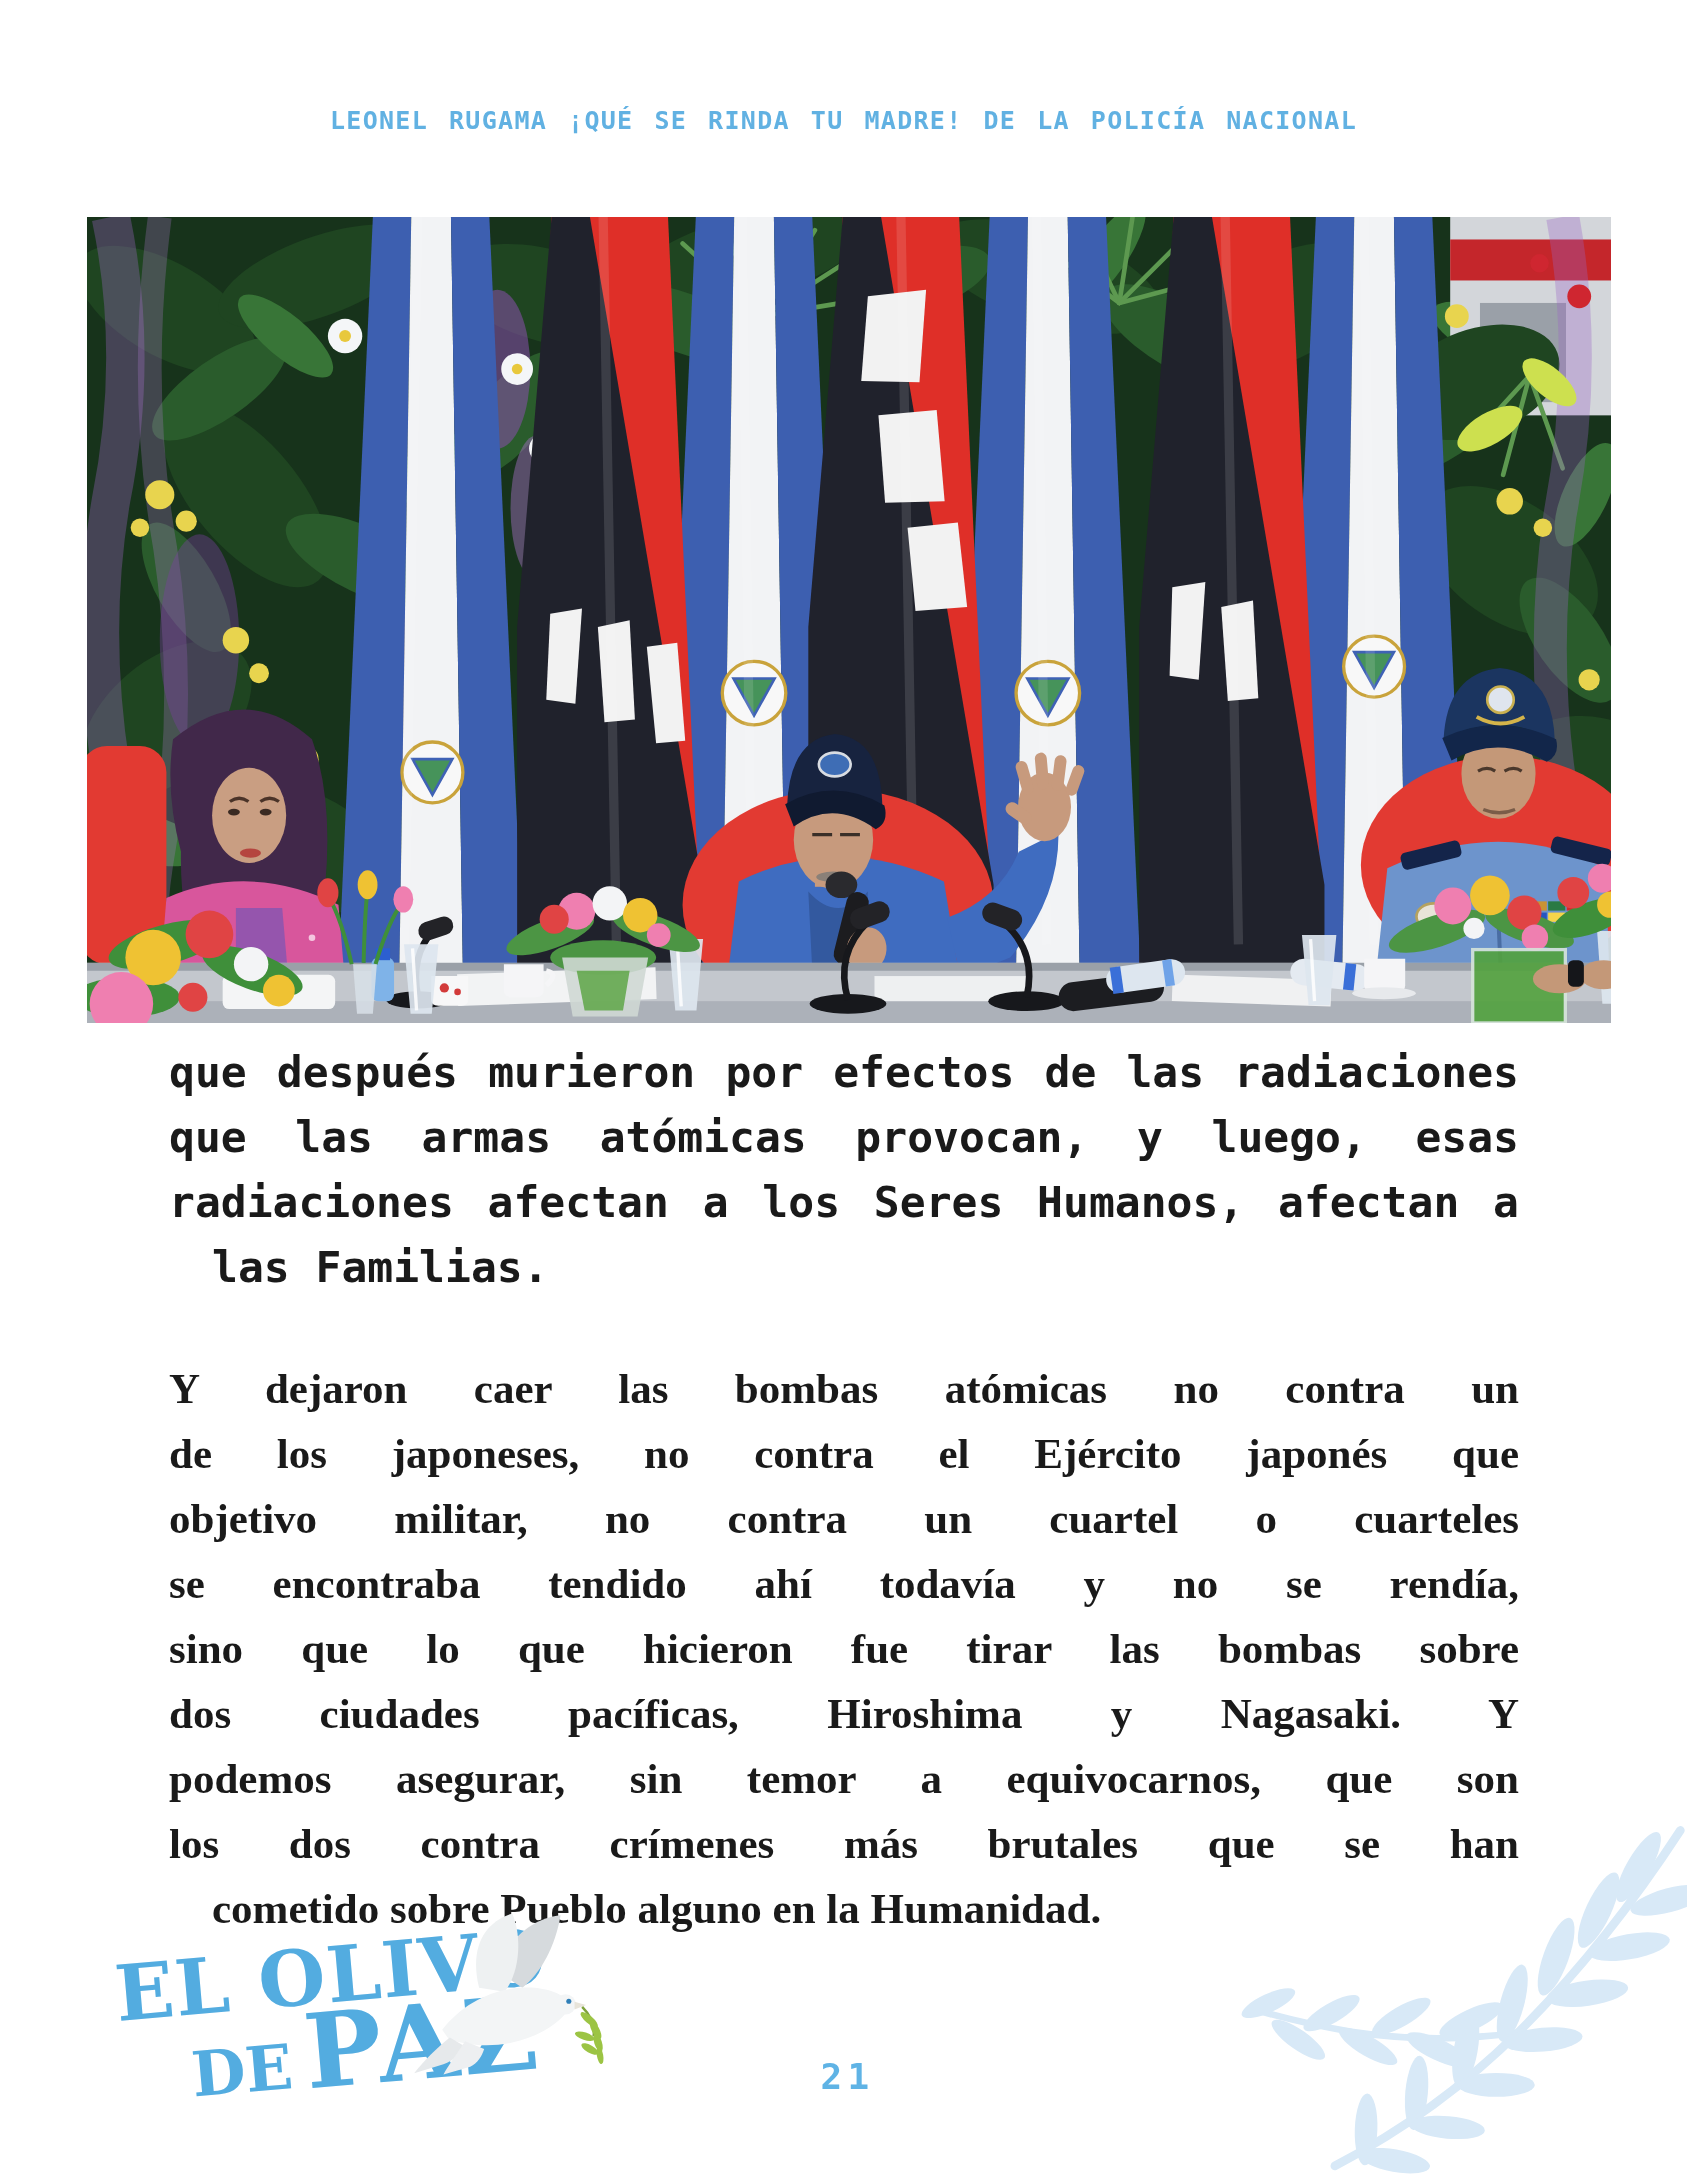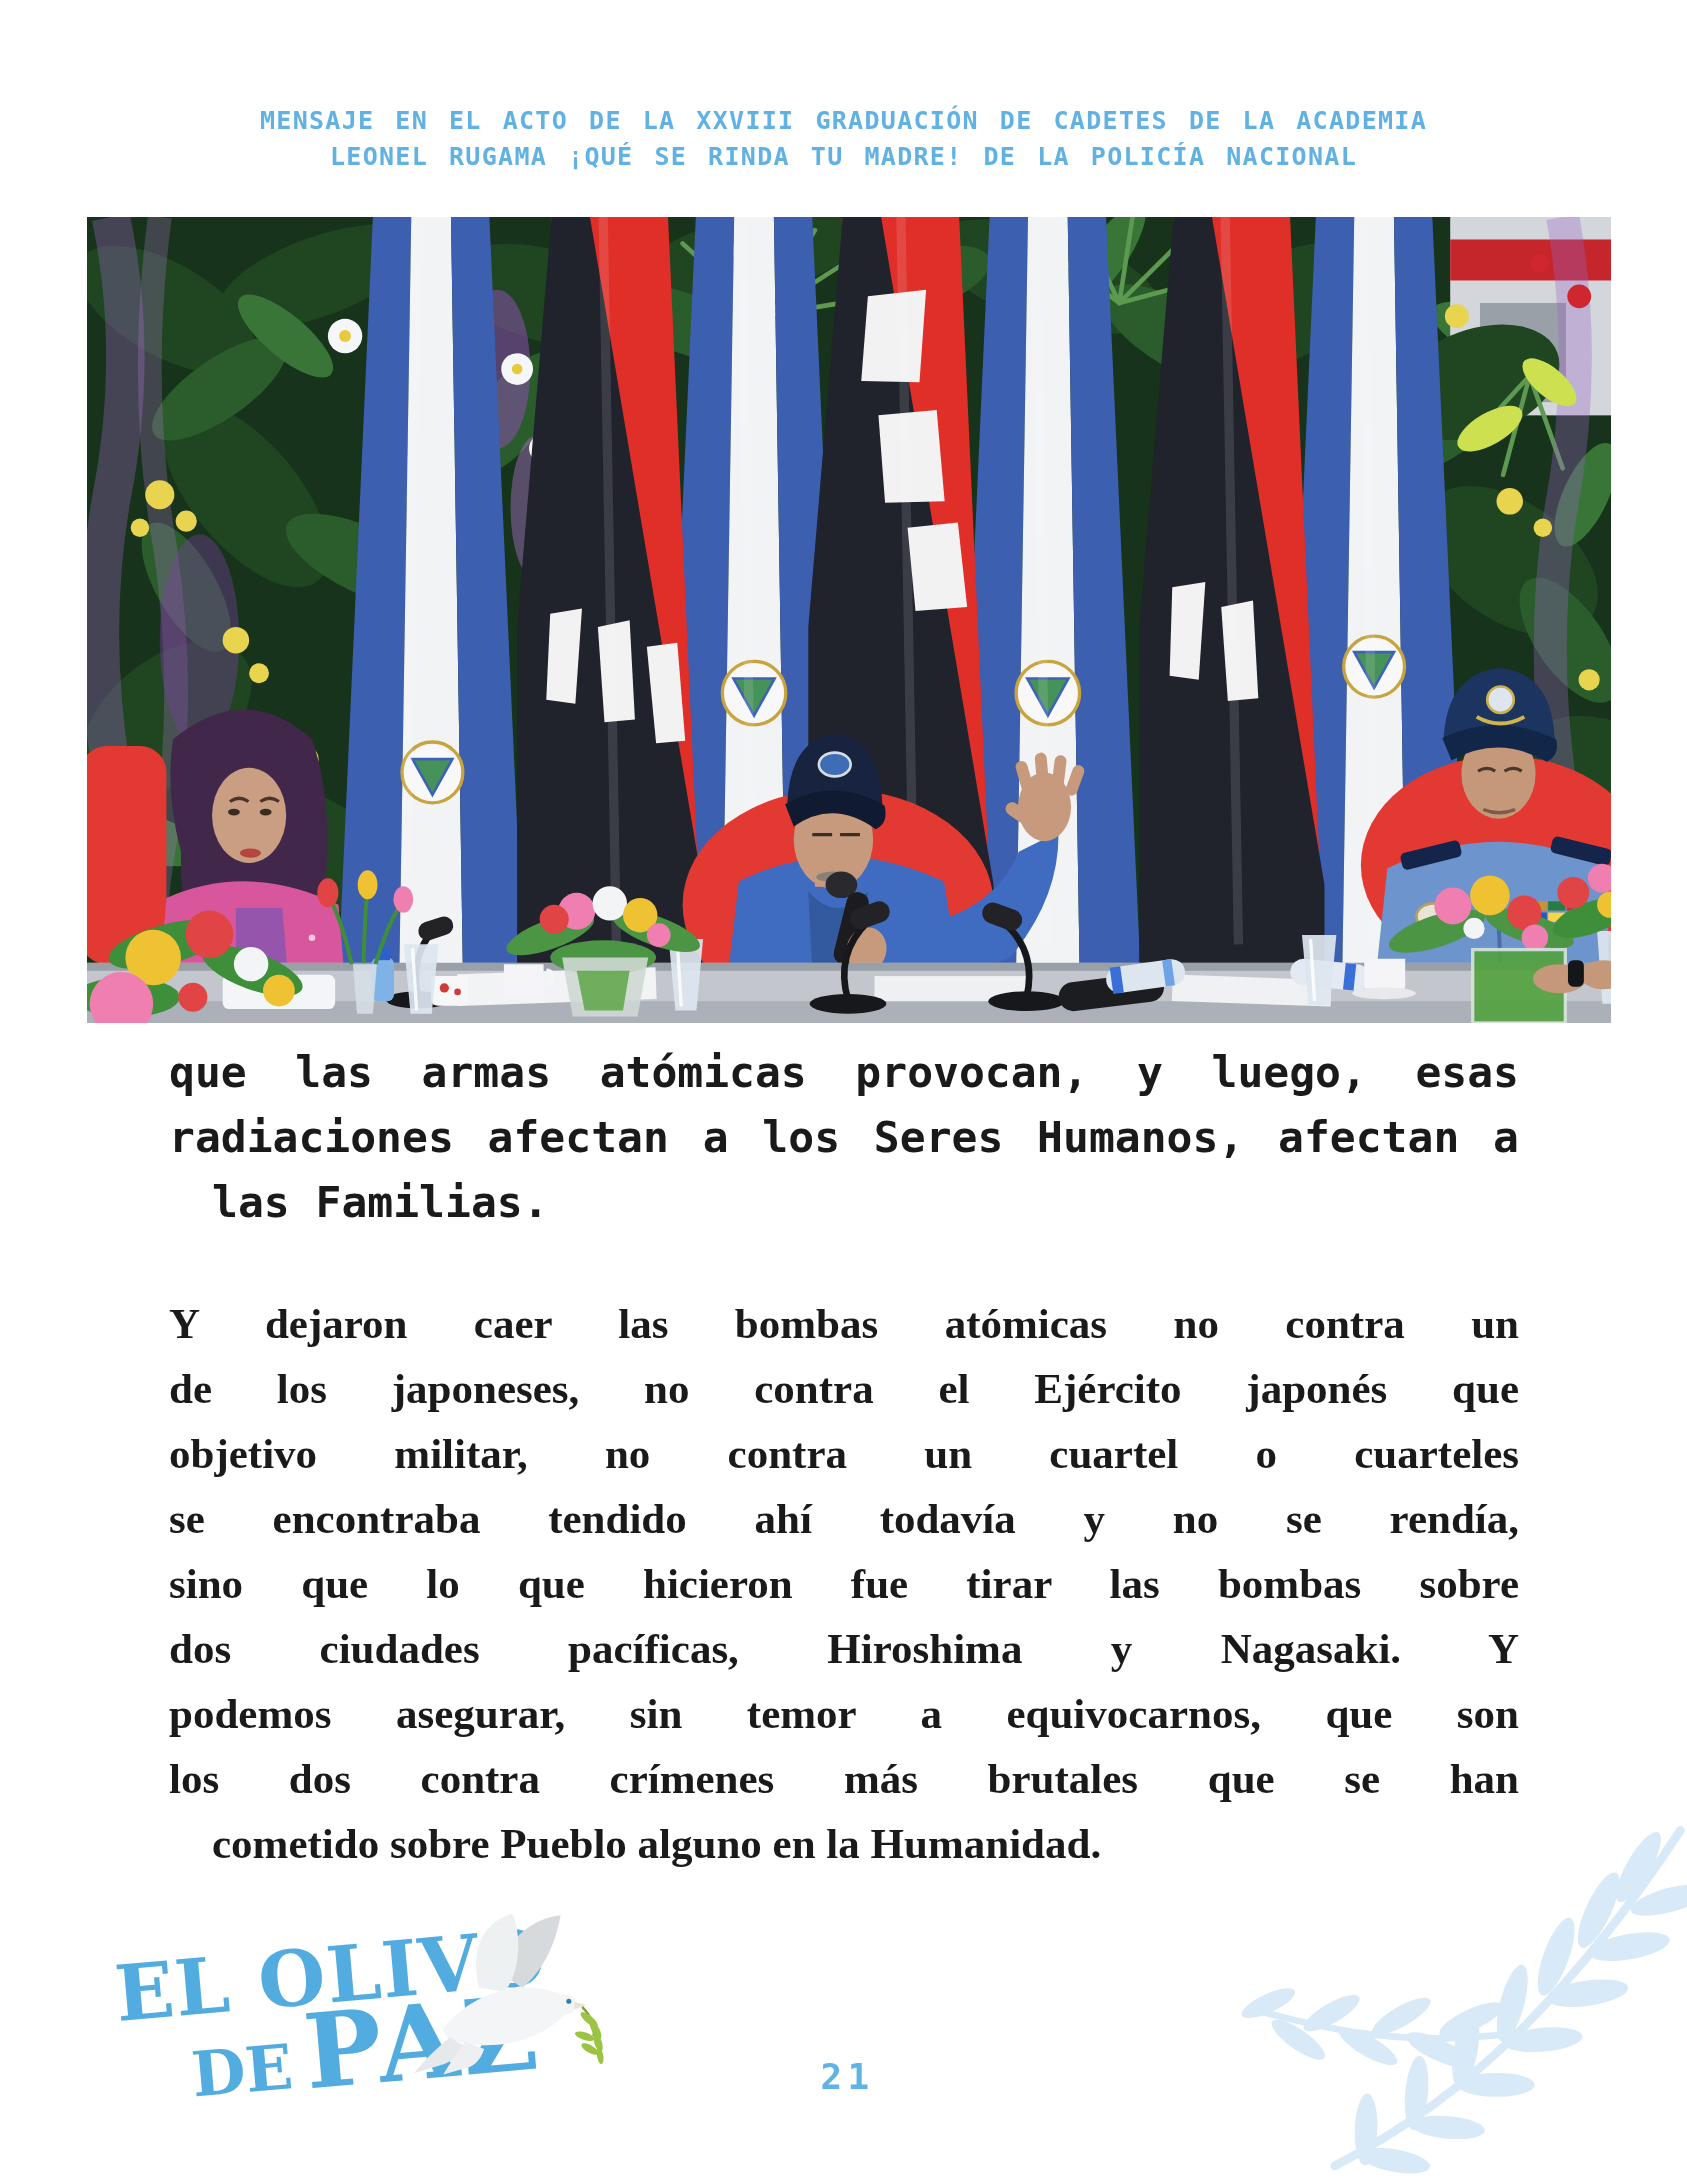--- a/index.html
+++ b/index.html
@@ -67,21 +67,20 @@
       <ellipse cx="370" cy="345" rx="52" ry="16" transform="rotate(25 370 345)"></ellipse>
       <ellipse cx="315" cy="295" rx="50" ry="15" transform="rotate(-30 315 295)"></ellipse>
       <ellipse cx="265" cy="340" rx="50" ry="15" transform="rotate(30 265 340)"></ellipse>
       <ellipse cx="210" cy="290" rx="48" ry="15" transform="rotate(-30 210 290)"></ellipse>
       <ellipse cx="160" cy="330" rx="48" ry="15" transform="rotate(35 160 330)"></ellipse>
       <ellipse cx="115" cy="275" rx="44" ry="14" transform="rotate(-25 115 275)"></ellipse>
     </g>
   </svg>
 
   <header class="header">
-    <div>MENSAJE EN EL ACTO DE LA XXVIII GRADUACIÓN DE CADETES DE LA ACADEMIA</div>
     <div>LEONEL RUGAMA ¡QUÉ SE RINDA TU MADRE! DE LA POLICÍA NACIONAL</div>
   </header>
 
   <figure class="photo">
     <svg viewBox="0 0 2303 1219" preserveAspectRatio="none">
 
       <g>
         <rect width="2303" height="1219" fill="#17331B"></rect>
         <g fill="#1F4521">
           <ellipse cx="120" cy="140" rx="150" ry="70" transform="rotate(30 120 140)"></ellipse>
@@ -464,20 +463,21 @@
           <ellipse cx="2225" cy="1152" rx="40" ry="22" fill="#C49878"></ellipse>
           <ellipse cx="2292" cy="1146" rx="36" ry="22" fill="#C49878"></ellipse>
           <rect x="2238" y="1124" width="24" height="40" rx="8" fill="#15161A"></rect>
         </g>
       </g>
     </svg>
   </figure>
 
   <main class="bodytext">
     <section class="para">
+        <div class="line">que después murieron por efectos de las radiaciones</div>
         <div class="line">que las armas atómicas provocan, y luego, esas</div>
         <div class="line">radiaciones afectan a los Seres Humanos, afectan a</div>
         <div class="line final">las Familias.</div>
       </section>
     <section class="para">
         <div class="line">Y dejaron caer las bombas atómicas no contra un</div>
         <div class="line">de los japoneses, no contra el Ejército japonés que</div>
         <div class="line">objetivo militar, no contra un cuartel o cuarteles</div>
         <div class="line">se encontraba tendido ahí todavía y no se rendía,</div>
         <div class="line">sino que lo que hicieron fue tirar las bombas sobre</div>

